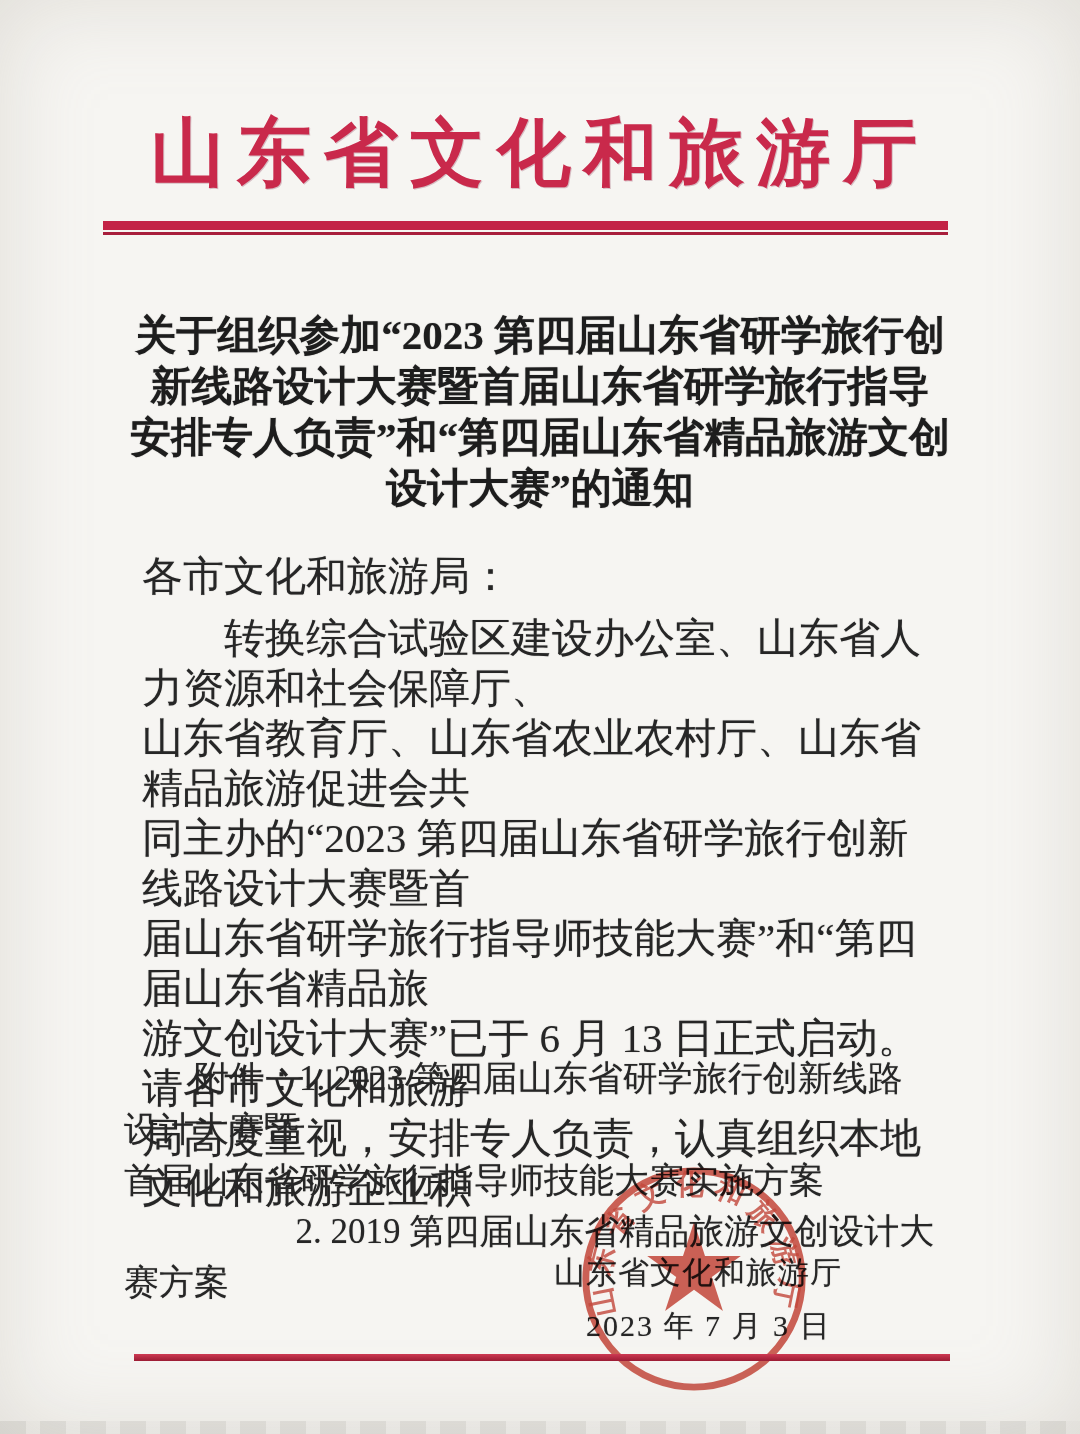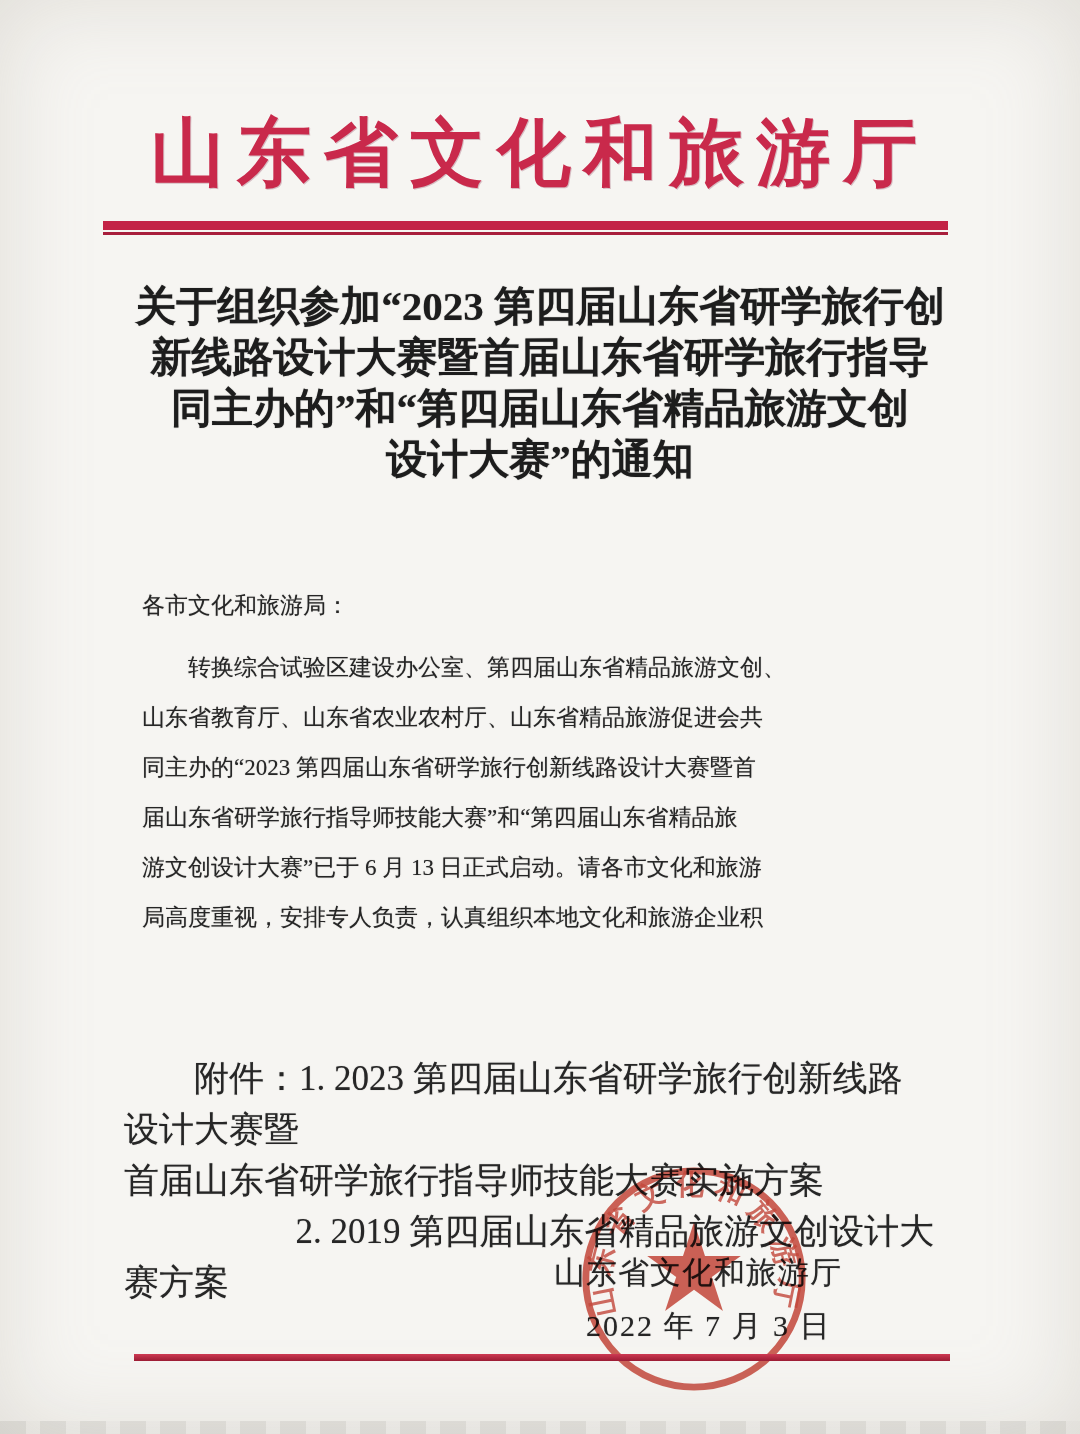--- a/index.html
+++ b/index.html
@@ -29,34 +29,33 @@
     white-space:nowrap;
   }
   .rule-double{
     position:absolute;top:221px;left:103px;right:132px;
     height:2px;
     border-top:9px solid #c32346;
     border-bottom:3px solid #a81e3c;
   }
   
   .doc-title{
-    position:absolute;top:281px;left:70px;right:70px;
+    position:absolute;top:310px;left:70px;right:70px;
     margin:0;
     text-align:center;
     font-size:41px;font-weight:700;
     line-height:51px;
     color:#1d1d1d;
     text-shadow:0 0 1px rgba(40,40,40,.55);
   }
   
   .body-block{
     position:absolute;top:551px;left:142px;width:806px;
-    font-size:23px;line-height:50px;
+    font-size:41px;line-height:50px;
     text-shadow:0 0 1px rgba(50,50,50,.45);
-    margin-top:30px;
   }
   .salutation{margin:0 0 12px 0;}
   .paragraph .line:first-child{text-indent:2em;}
   
   .attachment{
     position:absolute;top:1053px;left:124px;width:812px;
     font-size:35px;line-height:51px;
     text-shadow:0 0 1px rgba(50,50,50,.45);
   }
   .attachment .line:nth-child(1){text-indent:2em;}
@@ -98,45 +97,45 @@
 
 <div class="page">
 
   <div class="letterhead">山东省文化和旅游厅</div>
 
   <div class="rule-double"></div>
 
   <h1 class="doc-title">
       <div class="title-line">关于组织参加“2023 第四届山东省研学旅行创</div>
       <div class="title-line">新线路设计大赛暨首届山东省研学旅行指导</div>
-      <div class="title-line">同主办的”和“第四届山东省精品旅游文创</div>
+      <div class="title-line">安排专人负责”和“第四届山东省精品旅游文创</div>
       <div class="title-line">设计大赛”的通知</div>
     </h1>
 
   <div class="body-block">
     <p class="salutation">各市文化和旅游局：</p>
     <div class="paragraph">
-        <div class="line">转换综合试验区建设办公室、第四届山东省精品旅游文创、</div>
+        <div class="line">转换综合试验区建设办公室、山东省人力资源和社会保障厅、</div>
         <div class="line">山东省教育厅、山东省农业农村厅、山东省精品旅游促进会共</div>
         <div class="line">同主办的“2023 第四届山东省研学旅行创新线路设计大赛暨首</div>
         <div class="line">届山东省研学旅行指导师技能大赛”和“第四届山东省精品旅</div>
         <div class="line">游文创设计大赛”已于 6 月 13 日正式启动。请各市文化和旅游</div>
         <div class="line">局高度重视，安排专人负责，认真组织本地文化和旅游企业积</div>
       </div>
   </div>
 
   <div class="attachment">
       <div class="line">附件：1. 2023 第四届山东省研学旅行创新线路设计大赛暨</div>
       <div class="line">首届山东省研学旅行指导师技能大赛实施方案</div>
       <div class="line">2. 2019 第四届山东省精品旅游文创设计大赛方案</div>
     </div>
 
   <div class="sig-agency">山东省文化和旅游厅</div>
 
-  <div class="sig-date">2022 年 7 月 3 日</div>
+  <div class="sig-date">2023 年 7 月 3 日</div>
 
   <svg class="seal" viewBox="0 0 240 240">
     <circle cx="120" cy="120" r="110" fill="none" stroke="#c5392c" stroke-width="7" opacity="0.85"></circle>
     <polygon fill="#c5392c" opacity="0.85" points="120,62 131.2,96.6 167.6,96.6 138.1,117.9 149.4,152.5 120,131 90.6,152.5 101.9,117.9 72.4,96.6 108.8,96.6"></polygon>
     <defs>
       <path id="sealArc" d="M 39.2 149.2 A 86 86 0 1 1 200.8 149.2" fill="none"></path>
     </defs>
     <text font-size="29" font-weight="700" fill="#c5392c" opacity="0.8" letter-spacing="9" font-family="Liberation Serif, DejaVu Serif, serif">
       <textPath href="#sealArc" startOffset="50%" text-anchor="middle">山东省文化和旅游厅</textPath>
     </text>

